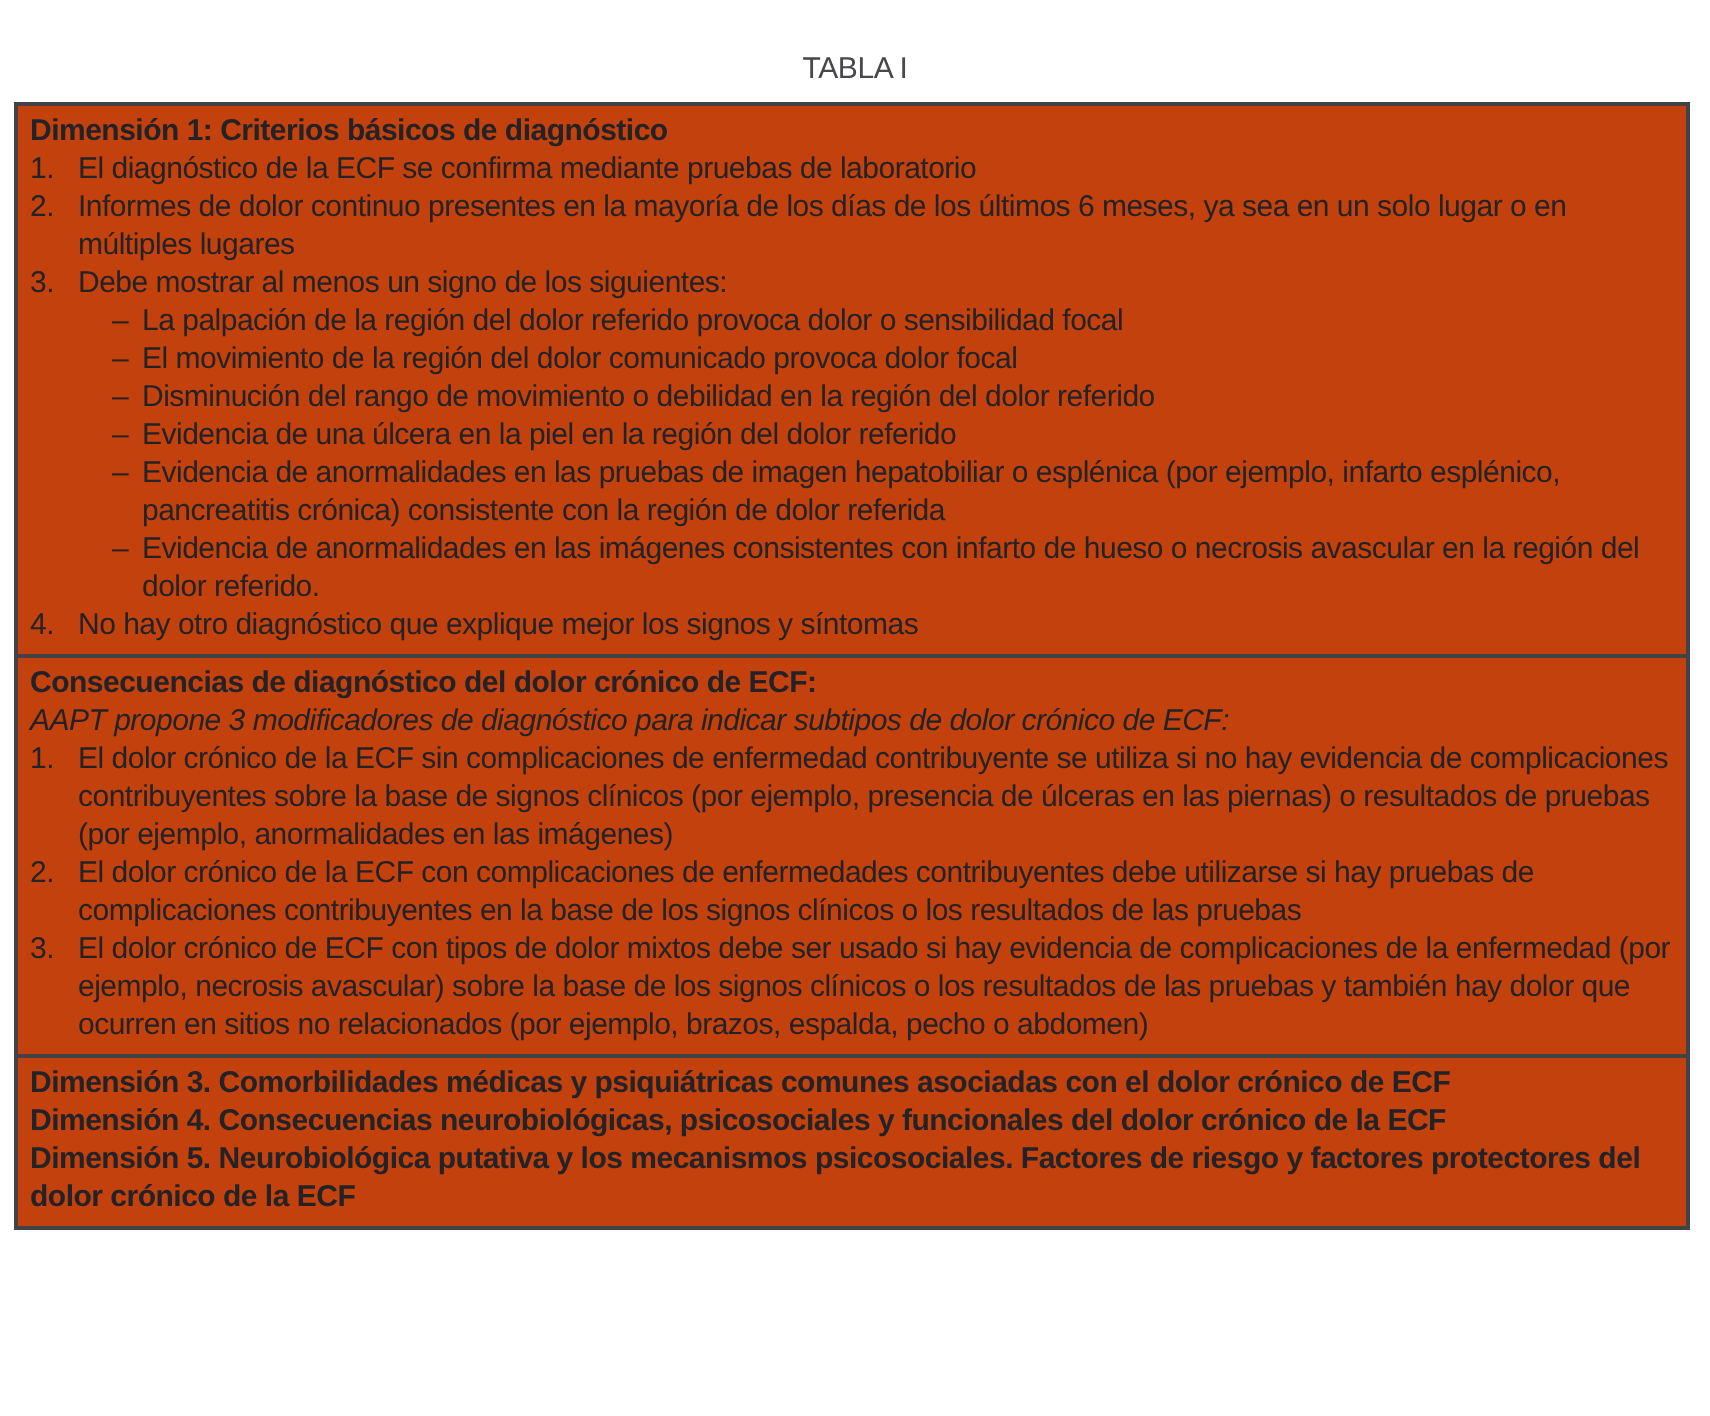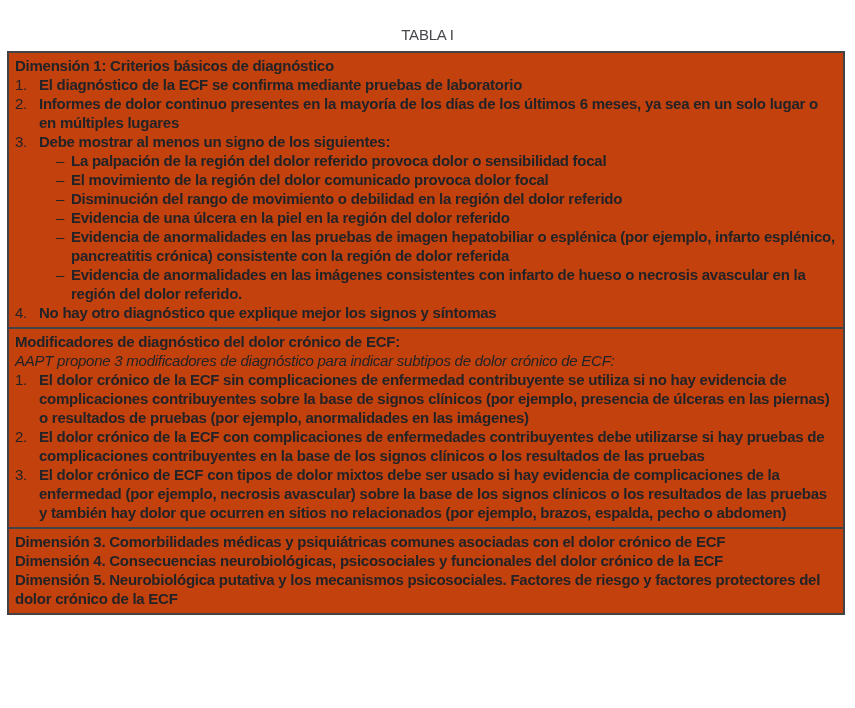--- a/index.html
+++ b/index.html
@@ -47,21 +47,21 @@
     border-top: 2px solid #424247;
   }
   .row { color: #232327; }
   .row.heading { font-weight: bold; }
   .row.italic { font-style: italic; }
   .row.numbered, .row.dash { display: flex; }
   .row .marker { flex: none; }
   .row.numbered .marker { width: 24px; }
   .row.dash { padding-left: 41px; }
   .row.dash .marker { width: 15px; }
-  .row .text { flex: 1 1 auto; font-weight: bold; }
+  .row .text { flex: 1 1 auto; }
 </style>
 </head>
 <body>
 
 <div class="title-block">
   <div class="table-label">TABLA I</div>
 </div>
 
 <div class="criteria-box">
   <div class="section">
@@ -101,21 +101,21 @@
       <div class="row dash">
         <span class="marker">–</span>
         <span class="text">Evidencia de anormalidades en las imágenes consistentes con infarto de hueso o necrosis avascular en la región del dolor referido.</span>
       </div>
       <div class="row numbered">
         <span class="marker">4.</span>
         <span class="text">No hay otro diagnóstico que explique mejor los signos y síntomas</span>
       </div>
     </div>
   <div class="section">
-      <div class="row heading">Modificadores de diagnóstico del dolor crónico de ECF:</div>
+      <div class="row heading">Consecuencias de diagnóstico del dolor crónico de ECF:</div>
       <div class="row italic">AAPT propone 3 modificadores de diagnóstico para indicar subtipos de dolor crónico de ECF:</div>
       <div class="row numbered">
         <span class="marker">1.</span>
         <span class="text">El dolor crónico de la ECF sin complicaciones de enfermedad contribuyente se utiliza si no hay evidencia de complicaciones contribuyentes sobre la base de signos clínicos (por ejemplo, presencia de úlceras en las piernas) o resultados de pruebas (por ejemplo, anormalidades en las imágenes)</span>
       </div>
       <div class="row numbered">
         <span class="marker">2.</span>
         <span class="text">El dolor crónico de la ECF con complicaciones de enfermedades contribuyentes debe utilizarse si hay pruebas de complicaciones contribuyentes en la base de los signos clínicos o los resultados de las pruebas</span>
       </div>
       <div class="row numbered">

